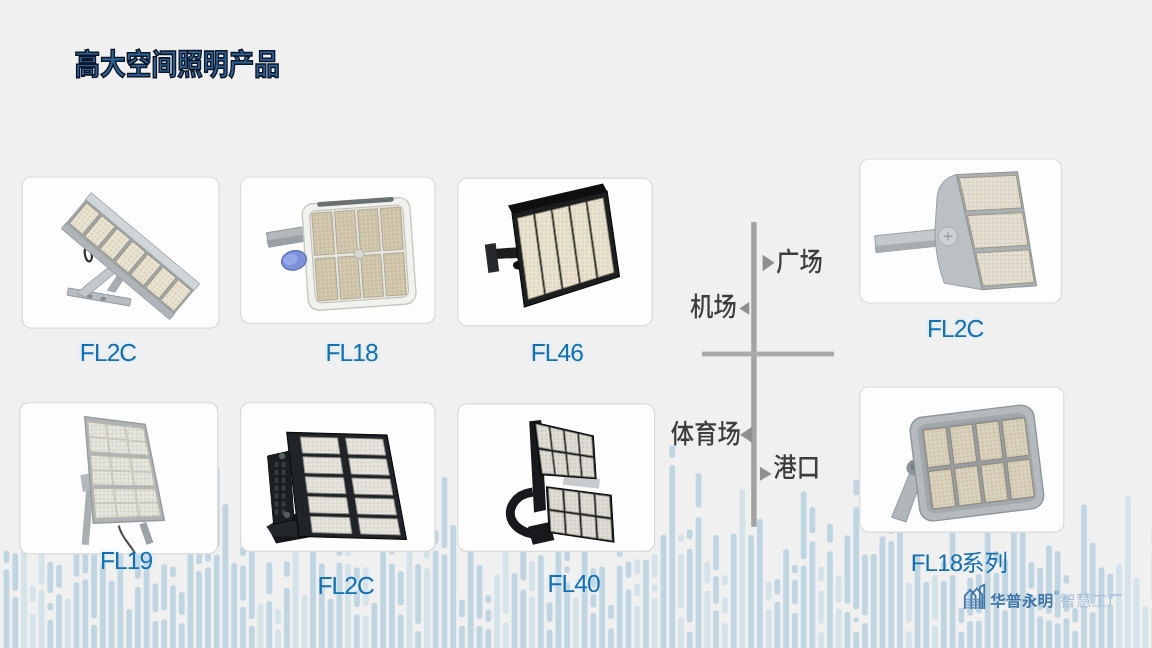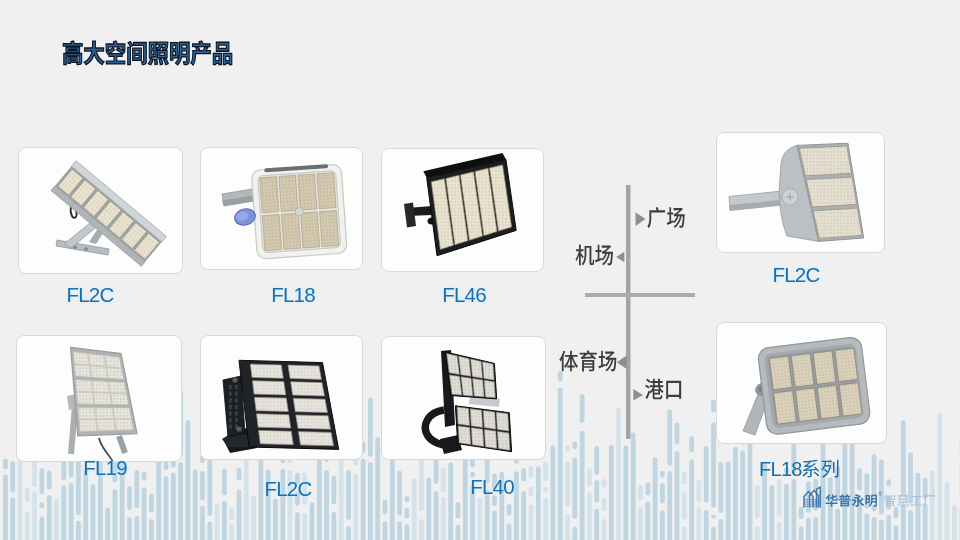--- a/index.html
+++ b/index.html
@@ -470,21 +470,21 @@
         <polygon points="122.0,30.0 141.0,30.0 141.0,61.3 122.0,61.3" fill="url(#led8)" stroke="#8a8272" stroke-width="0.7"></polygon>
         <polygon points="122.0,64.7 141.0,64.7 141.0,96.0 122.0,96.0" fill="url(#led8)" stroke="#8a8272" stroke-width="0.7"></polygon>
       </g>
     </svg></div>
 <div class="lbl" style="left:90px;top:283px">FL2C</div>
 <div class="lbl" style="left:293px;top:283px">FL18</div>
 <div class="lbl" style="left:464px;top:283px">FL46</div>
 <div class="lbl" style="left:796px;top:263px">FL2C</div>
 <div class="lbl" style="left:105px;top:456px">FL19</div>
 <div class="lbl" style="left:288px;top:477px">FL2C</div>
-<div class="lbl" style="left:492px;top:475px">FL40</div>
+<div class="lbl" style="left:478px;top:475px">FL40</div>
 <div style="position:absolute;left:759px;top:458px;width:140px;height:26px">
 <svg width="140" height="26" viewBox="0 0 140 26">
       <text x="0" y="18" font-family="Liberation Sans" font-size="20" letter-spacing="-0.7" fill="#1470b0">FL18</text>
 <g transform="translate(42,18)">
         <path d="M5.6 -4.4C4.5 -3.0 2.9 -1.5 1.4 -0.6C1.8 -0.4 2.4 0.1 2.7 0.4C4.1 -0.7 5.9 -2.3 7.0 -3.8ZM12.4 -3.7C14.0 -2.5 16.0 -0.7 17.0 0.4L18.3 -0.4C17.2 -1.6 15.2 -3.3 13.6 -4.5ZM12.9 -8.7C13.5 -8.2 14.0 -7.6 14.5 -7.1L5.9 -6.5C8.9 -8.0 11.9 -9.8 14.7 -11.9L13.6 -12.9C12.6 -12.1 11.6 -11.3 10.5 -10.6L5.8 -10.4C7.2 -11.3 8.6 -12.6 9.9 -14.0C12.4 -14.2 14.8 -14.6 16.7 -15.0L15.7 -16.2C12.5 -15.4 6.8 -14.9 2.1 -14.7C2.2 -14.4 2.4 -13.8 2.5 -13.4C4.2 -13.5 6.0 -13.6 7.8 -13.8C6.6 -12.4 5.1 -11.3 4.6 -10.9C4.0 -10.5 3.5 -10.2 3.2 -10.2C3.3 -9.8 3.5 -9.1 3.6 -8.9C4.0 -9.0 4.6 -9.1 8.5 -9.3C6.9 -8.3 5.5 -7.5 4.8 -7.2C3.6 -6.6 2.7 -6.2 2.1 -6.1C2.2 -5.8 2.5 -5.1 2.5 -4.8C3.1 -5.0 3.8 -5.1 9.2 -5.5V-0.4C9.2 -0.2 9.1 -0.1 8.8 -0.1C8.5 -0.1 7.4 -0.1 6.2 -0.1C6.5 0.3 6.7 0.9 6.8 1.3C8.2 1.3 9.2 1.3 9.8 1.1C10.5 0.9 10.7 0.4 10.7 -0.4V-5.6L15.5 -6.0C16.1 -5.3 16.6 -4.7 16.9 -4.2L18.1 -4.9C17.3 -6.1 15.6 -7.9 14.1 -9.2Z M32.0 -14.1V-3.2H33.5V-14.1ZM36.0 -16.3V-0.3C36.0 -0.0 35.9 0.1 35.6 0.1C35.3 0.1 34.3 0.1 33.2 0.1C33.4 0.5 33.6 1.1 33.7 1.5C35.2 1.5 36.1 1.4 36.7 1.2C37.3 1.0 37.5 0.6 37.5 -0.4V-16.3ZM23.0 -5.9C24.0 -5.2 25.2 -4.3 26.0 -3.5C24.7 -1.7 23.0 -0.3 21.0 0.4C21.4 0.7 21.7 1.3 21.9 1.7C26.1 -0.2 29.1 -4.0 30.0 -10.8L29.2 -11.0L28.9 -11.0H24.5C24.8 -11.9 25.1 -12.9 25.3 -13.9H30.6V-15.3H20.7V-13.9H23.9C23.2 -10.9 22.1 -8.2 20.5 -6.4C20.9 -6.1 21.4 -5.7 21.7 -5.4C22.6 -6.5 23.4 -8.0 24.0 -9.6H28.5C28.1 -7.8 27.5 -6.2 26.8 -4.8C26.0 -5.5 24.8 -6.4 23.9 -7.0Z" fill="#1470b0"></path>
       </g>
     </svg></div>
 <svg style="position:absolute;left:61px;top:35px" width="185" height="32" viewBox="0 0 185 32">
 <g transform="translate(1,27.5) scale(1,1.17)">
       <path d="M6.6 -11.5H14.9V-10.3H6.6ZM4.0 -13.2V-8.6H17.6V-13.2ZM8.9 -17.7 9.4 -16.2H1.2V-14.0H20.2V-16.2H12.4L11.6 -18.3ZM5.9 -4.9V0.8H8.3V-0.1H14.4C14.7 0.4 15.0 1.2 15.1 1.8C16.6 1.8 17.8 1.8 18.6 1.5C19.4 1.2 19.7 0.7 19.7 -0.4V-7.7H1.8V1.9H4.3V-5.6H17.1V-0.4C17.1 -0.2 16.9 -0.1 16.6 -0.1H15.2V-4.9ZM8.3 -3.1H13.0V-1.8H8.3Z M30.6 -18.2C30.6 -16.4 30.6 -14.4 30.4 -12.4H22.6V-9.8H30.0C29.1 -6.1 27.1 -2.5 22.2 -0.3C22.9 0.2 23.7 1.2 24.1 1.8C28.7 -0.3 31.0 -3.7 32.2 -7.3C33.8 -3.1 36.3 0.0 40.2 1.8C40.6 1.1 41.5 -0.0 42.1 -0.6C38.1 -2.2 35.5 -5.6 34.1 -9.8H41.6V-12.4H33.2C33.4 -14.4 33.4 -16.4 33.4 -18.2Z M54.4 -10.9C56.5 -9.8 59.6 -8.2 61.0 -7.3L62.8 -9.3C61.2 -10.3 58.0 -11.7 56.0 -12.6ZM50.9 -12.6C49.0 -11.2 46.6 -10.0 44.3 -9.3L45.7 -7.0L46.9 -7.5V-5.3H52.0V-1.1H44.3V1.2H62.8V-1.1H54.8V-5.3H60.2V-7.6H47.1C49.1 -8.6 51.1 -9.8 52.6 -11.0ZM51.4 -17.6C51.7 -17.1 51.9 -16.4 52.1 -15.8H44.1V-10.5H46.7V-13.4H60.2V-10.9H62.9V-15.8H55.3C55.0 -16.6 54.5 -17.6 54.1 -18.4Z M65.7 -13.0V1.9H68.4V-13.0ZM66.0 -16.8C67.0 -15.8 68.1 -14.4 68.5 -13.4L70.7 -14.8C70.2 -15.8 69.0 -17.1 68.1 -18.0ZM72.8 -6.0H77.0V-4.0H72.8ZM72.8 -10.1H77.0V-8.1H72.8ZM70.6 -12.2V-1.9H79.4V-12.2ZM71.5 -17.1V-14.7H81.6V-0.9C81.6 -0.6 81.5 -0.5 81.3 -0.5C81.0 -0.5 80.2 -0.5 79.5 -0.5C79.8 0.1 80.2 1.1 80.3 1.8C81.6 1.8 82.6 1.7 83.4 1.3C84.1 0.9 84.3 0.3 84.3 -0.9V-17.1Z M97.8 -8.3H102.6V-6.0H97.8ZM92.5 -2.7C92.8 -1.2 92.9 0.7 92.9 1.8L95.4 1.5C95.4 0.3 95.2 -1.5 94.9 -3.0ZM97.1 -2.7C97.5 -1.3 98.0 0.6 98.2 1.8L100.7 1.2C100.6 0.1 100.0 -1.8 99.5 -3.1ZM101.5 -2.7C102.4 -1.3 103.4 0.7 103.8 1.9L106.3 0.9C105.8 -0.3 104.7 -2.2 103.8 -3.6ZM88.9 -3.5C88.3 -1.9 87.2 -0.1 86.3 1.0L88.8 2.0C89.7 0.8 90.7 -1.2 91.4 -2.8ZM89.7 -15.1H91.7V-12.3H89.7ZM89.7 -7.0V-10.1H91.7V-7.0ZM94.7 -17.4V-15.2H97.8C97.4 -13.7 96.5 -12.7 94.1 -12.1V-17.4H87.3V-3.7H89.7V-4.7H94.1V-11.9C94.6 -11.5 95.1 -10.7 95.3 -10.1L95.4 -10.2V-3.9H105.1V-10.3H95.9C98.8 -11.3 99.9 -13.0 100.3 -15.2H103.3C103.1 -14.0 103.0 -13.4 102.8 -13.2C102.7 -13.0 102.5 -13.0 102.2 -13.0C101.9 -13.0 101.1 -13.0 100.3 -13.1C100.7 -12.5 100.9 -11.6 100.9 -11.0C101.9 -11.0 102.9 -11.0 103.4 -11.1C104.0 -11.1 104.5 -11.3 104.9 -11.7C105.4 -12.3 105.6 -13.6 105.8 -16.6C105.8 -16.9 105.8 -17.4 105.8 -17.4Z M113.6 -9.4V-6.2H110.9V-9.4ZM113.6 -11.7H110.9V-14.7H113.6ZM108.5 -17.0V-2.0H110.9V-3.9H116.0V-17.0ZM124.6 -14.9V-12.2H120.0V-14.9ZM117.5 -17.3V-9.6C117.5 -6.3 117.1 -2.3 113.5 0.4C114.1 0.7 115.1 1.6 115.5 2.1C117.9 0.3 119.0 -2.3 119.6 -4.8H124.6V-1.0C124.6 -0.7 124.5 -0.6 124.1 -0.6C123.7 -0.5 122.4 -0.5 121.3 -0.6C121.6 0.1 122.0 1.2 122.2 1.9C123.9 1.9 125.2 1.8 126.0 1.4C126.9 1.0 127.2 0.3 127.2 -1.0V-17.3ZM124.6 -9.9V-7.1H119.9C120.0 -8.0 120.0 -8.8 120.0 -9.5V-9.9Z M137.0 -17.6C137.4 -17.1 137.7 -16.5 138.0 -16.0H130.6V-13.5H135.5L133.7 -12.7C134.2 -11.9 134.8 -10.9 135.2 -10.1H130.8V-7.1C130.8 -4.9 130.6 -1.9 128.9 0.3C129.5 0.7 130.6 1.7 131.1 2.2C133.1 -0.4 133.5 -4.4 133.5 -7.1V-7.6H148.4V-10.1H143.9L145.7 -12.6L142.8 -13.5C142.4 -12.5 141.8 -11.1 141.2 -10.1H136.3L137.7 -10.8C137.4 -11.6 136.7 -12.7 136.0 -13.5H148.0V-16.0H141.0C140.7 -16.6 140.2 -17.6 139.7 -18.3Z M156.7 -14.9H164.3V-12.0H156.7ZM154.3 -17.3V-9.6H166.9V-17.3ZM151.3 -7.8V1.9H153.7V0.8H156.9V1.8H159.5V-7.8ZM153.7 -1.6V-5.3H156.9V-1.6ZM161.3 -7.8V1.9H163.8V0.8H167.2V1.8H169.8V-7.8ZM163.8 -1.6V-5.3H167.2V-1.6Z" fill="#2d6296" stroke="#0d1626" stroke-width="1.1"></path>

